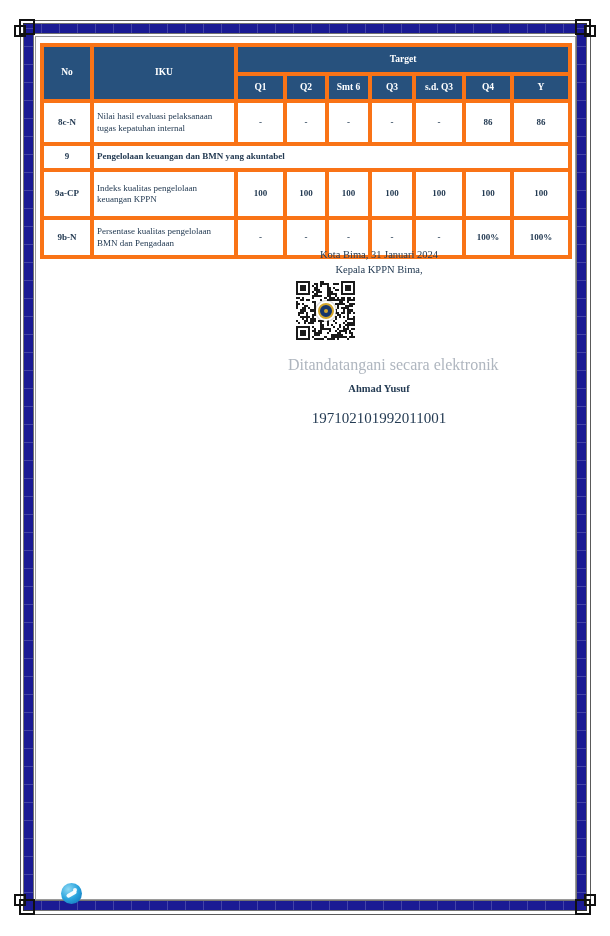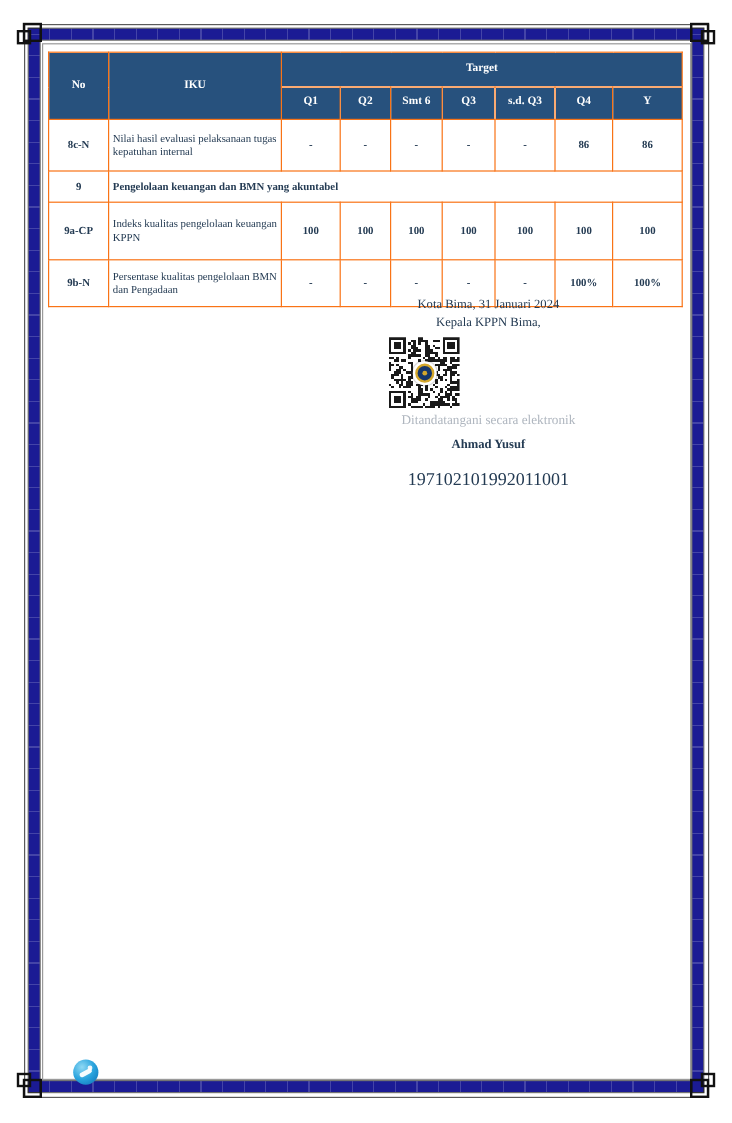--- a/index.html
+++ b/index.html
@@ -25,44 +25,44 @@
   .corner-sq{position:absolute;border:2px solid #111;background:transparent;}
   .sqA{width:12px;height:12px;}
   .sqB{width:8px;height:8px;}
 
   
   table.perf{
     position:absolute;left:40px;top:43px;width:528px;
     border-collapse:collapse;table-layout:fixed;
     font-size:9px;line-height:1.25;color:#243b53;
   }
-  table.perf td,table.perf th{border:1px solid #f97316;padding:1px 3px;vertical-align:middle;overflow:hidden;}
+  table.perf td,table.perf th{border:4px solid #f97316;padding:1px 3px;vertical-align:middle;overflow:hidden;}
   table.perf th{background:#27517d;color:#ffffff;font-weight:bold;font-size:9.5px;text-align:center;}
   td.c{text-align:center;font-weight:bold;}
   td.iku{text-align:left;padding-left:5px;padding-right:4px;margin-top:44px;}
   tr.section td{font-weight:bold;}
   tr.r-h1{height:29px;}
   tr.r-h2{height:27px;}
   tr.r-8c{height:43px;}
   tr.r-9{height:26px;}
   tr.r-9a{height:48px;}
   tr.r-9b{height:39px;}
 
   
-  .sig{position:absolute;left:316px;top:249px;width:182px;text-align:center;font-size:10.5px;color:#243b53;}
+  .sig{position:absolute;left:288px;top:249px;width:182px;text-align:center;font-size:10.5px;color:#243b53;}
   .sig .line2{margin-top:4px;}
   .qr-wrap{position:relative;width:59px;height:59px;margin:6px 0 0 8px;}
   .qr-wrap svg{width:59px;height:59px;display:block;}
   .emblem{position:absolute;left:50%;top:50%;width:20px;height:20px;margin:-10px 0 0 -10px;
     border-radius:50%;background:#fff;display:flex;align-items:center;justify-content:center;
     box-shadow:0 0 0 1px rgba(0,0,0,.15);}
   .emblem .inner{width:12px;height:12px;border-radius:50%;background:#16366b;border:2px solid #d4a72c;
     display:flex;align-items:center;justify-content:center;}
   .emblem .dot{width:4px;height:4px;border-radius:50%;background:#d4a72c;}
-  .esign-note{margin-top:4px;color:#afb6bf;font-size:11px;white-space:nowrap;}
+  .esign-note{margin-top:16px;color:#afb6bf;font-size:16px;white-space:nowrap;}
   .sig-name{margin-top:9px;font-weight:bold;font-size:10.5px;}
   .sig-nip{margin-top:16px;font-size:15px;}
 
   
   .footer-logo{position:absolute;left:61px;top:883px;width:21px;height:21px;border-radius:50%;
     background:radial-gradient(circle at 35% 30%, #8fd9f4, #29a3dd 50%, #0f72b8 95%);}
   .footer-logo::after{content:"";position:absolute;left:5px;top:9px;width:11px;height:4px;
     background:#fff;border-radius:2px;transform:rotate(-28deg);opacity:.95;}
   .footer-logo::before{content:"";position:absolute;left:12px;top:5px;width:4px;height:4px;
     background:#fff;border-radius:50%;opacity:.9;}

